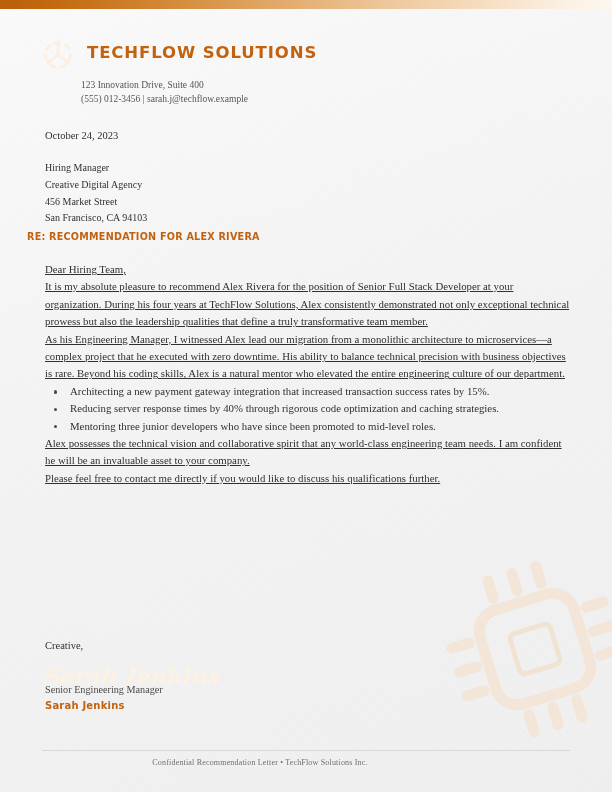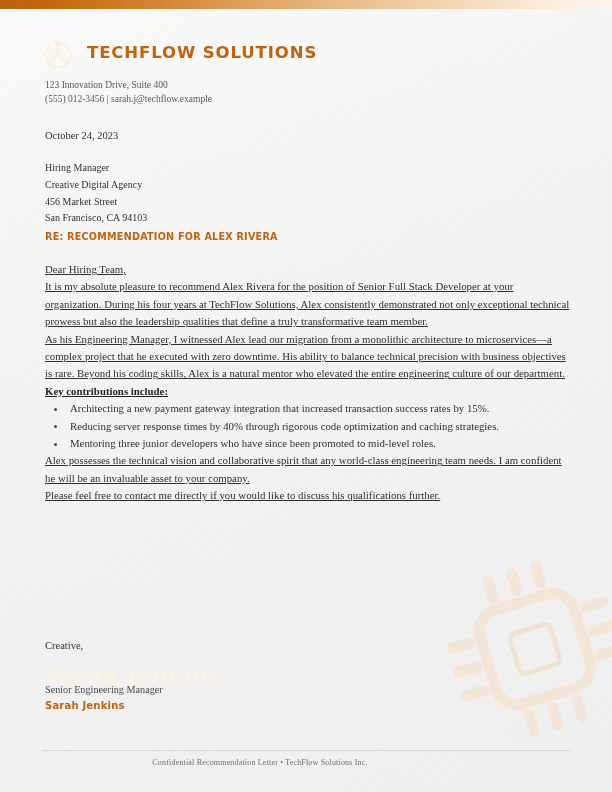--- a/index.html
+++ b/index.html
@@ -92,21 +92,21 @@
   }
 
   .contact-block {
     position: absolute;
     left: 45px;
     top: 79px;
     font-size: 9.5px;
     line-height: 13.6px;
     color: #555555;
   }
-  .contact-line { white-space: nowrap; }
+  .contact-line { white-space: nowrap; margin-left: 36px; }
 
   .date-line {
     position: absolute;
     left: 45px;
     top: 130px;
     font-size: 10.5px;
     color: #303030;
   }
 
   
@@ -115,21 +115,21 @@
     left: 45px;
     top: 160px;
     font-size: 10px;
     line-height: 16.8px;
     color: #303030;
   }
   .recipient-line { white-space: nowrap; }
 
   .subject-line {
     position: absolute;
-    left: 45px;
+    left: 27px;
     top: 231px;
     font-family: "DejaVu Sans", sans-serif;
     font-weight: bold;
     font-size: 9.6px;
     letter-spacing: 0.25px;
     color: #c2620f;
     white-space: nowrap;
   }
 
   
@@ -299,21 +299,20 @@
     <div class="recipient-line">456 Market Street</div>
     <div class="recipient-line">San Francisco, CA 94103</div>
   </div>
 
   <div class="subject-line">RE: RECOMMENDATION FOR ALEX RIVERA</div>
 
   <div class="letter-body">
     <p class="salutation">Dear Hiring Team,</p>
     <p>It is my absolute pleasure to recommend Alex Rivera for the position of Senior Full Stack Developer at your organization. During his four years at TechFlow Solutions, Alex consistently demonstrated not only exceptional technical prowess but also the leadership qualities that define a truly transformative team member.</p>
     <p>As his Engineering Manager, I witnessed Alex lead our migration from a monolithic architecture to microservices—a complex project that he executed with zero downtime. His ability to balance technical precision with business objectives is rare. Beyond his coding skills, Alex is a natural mentor who elevated the entire engineering culture of our department.</p>
-    <p class="key-label">Key contributions include:</p>
     <ul class="bullets">
       <li>Architecting a new payment gateway integration that increased transaction success rates by 15%.</li>
       <li>Reducing server response times by 40% through rigorous code optimization and caching strategies.</li>
       <li>Mentoring three junior developers who have since been promoted to mid-level roles.</li>
     </ul>
     <p>Alex possesses the technical vision and collaborative spirit that any world-class engineering team needs. I am confident he will be an invaluable asset to your company.</p>
     <p>Please feel free to contact me directly if you would like to discuss his qualifications further.</p>
   </div>
 
   <div class="sign-off">Creative,</div>

